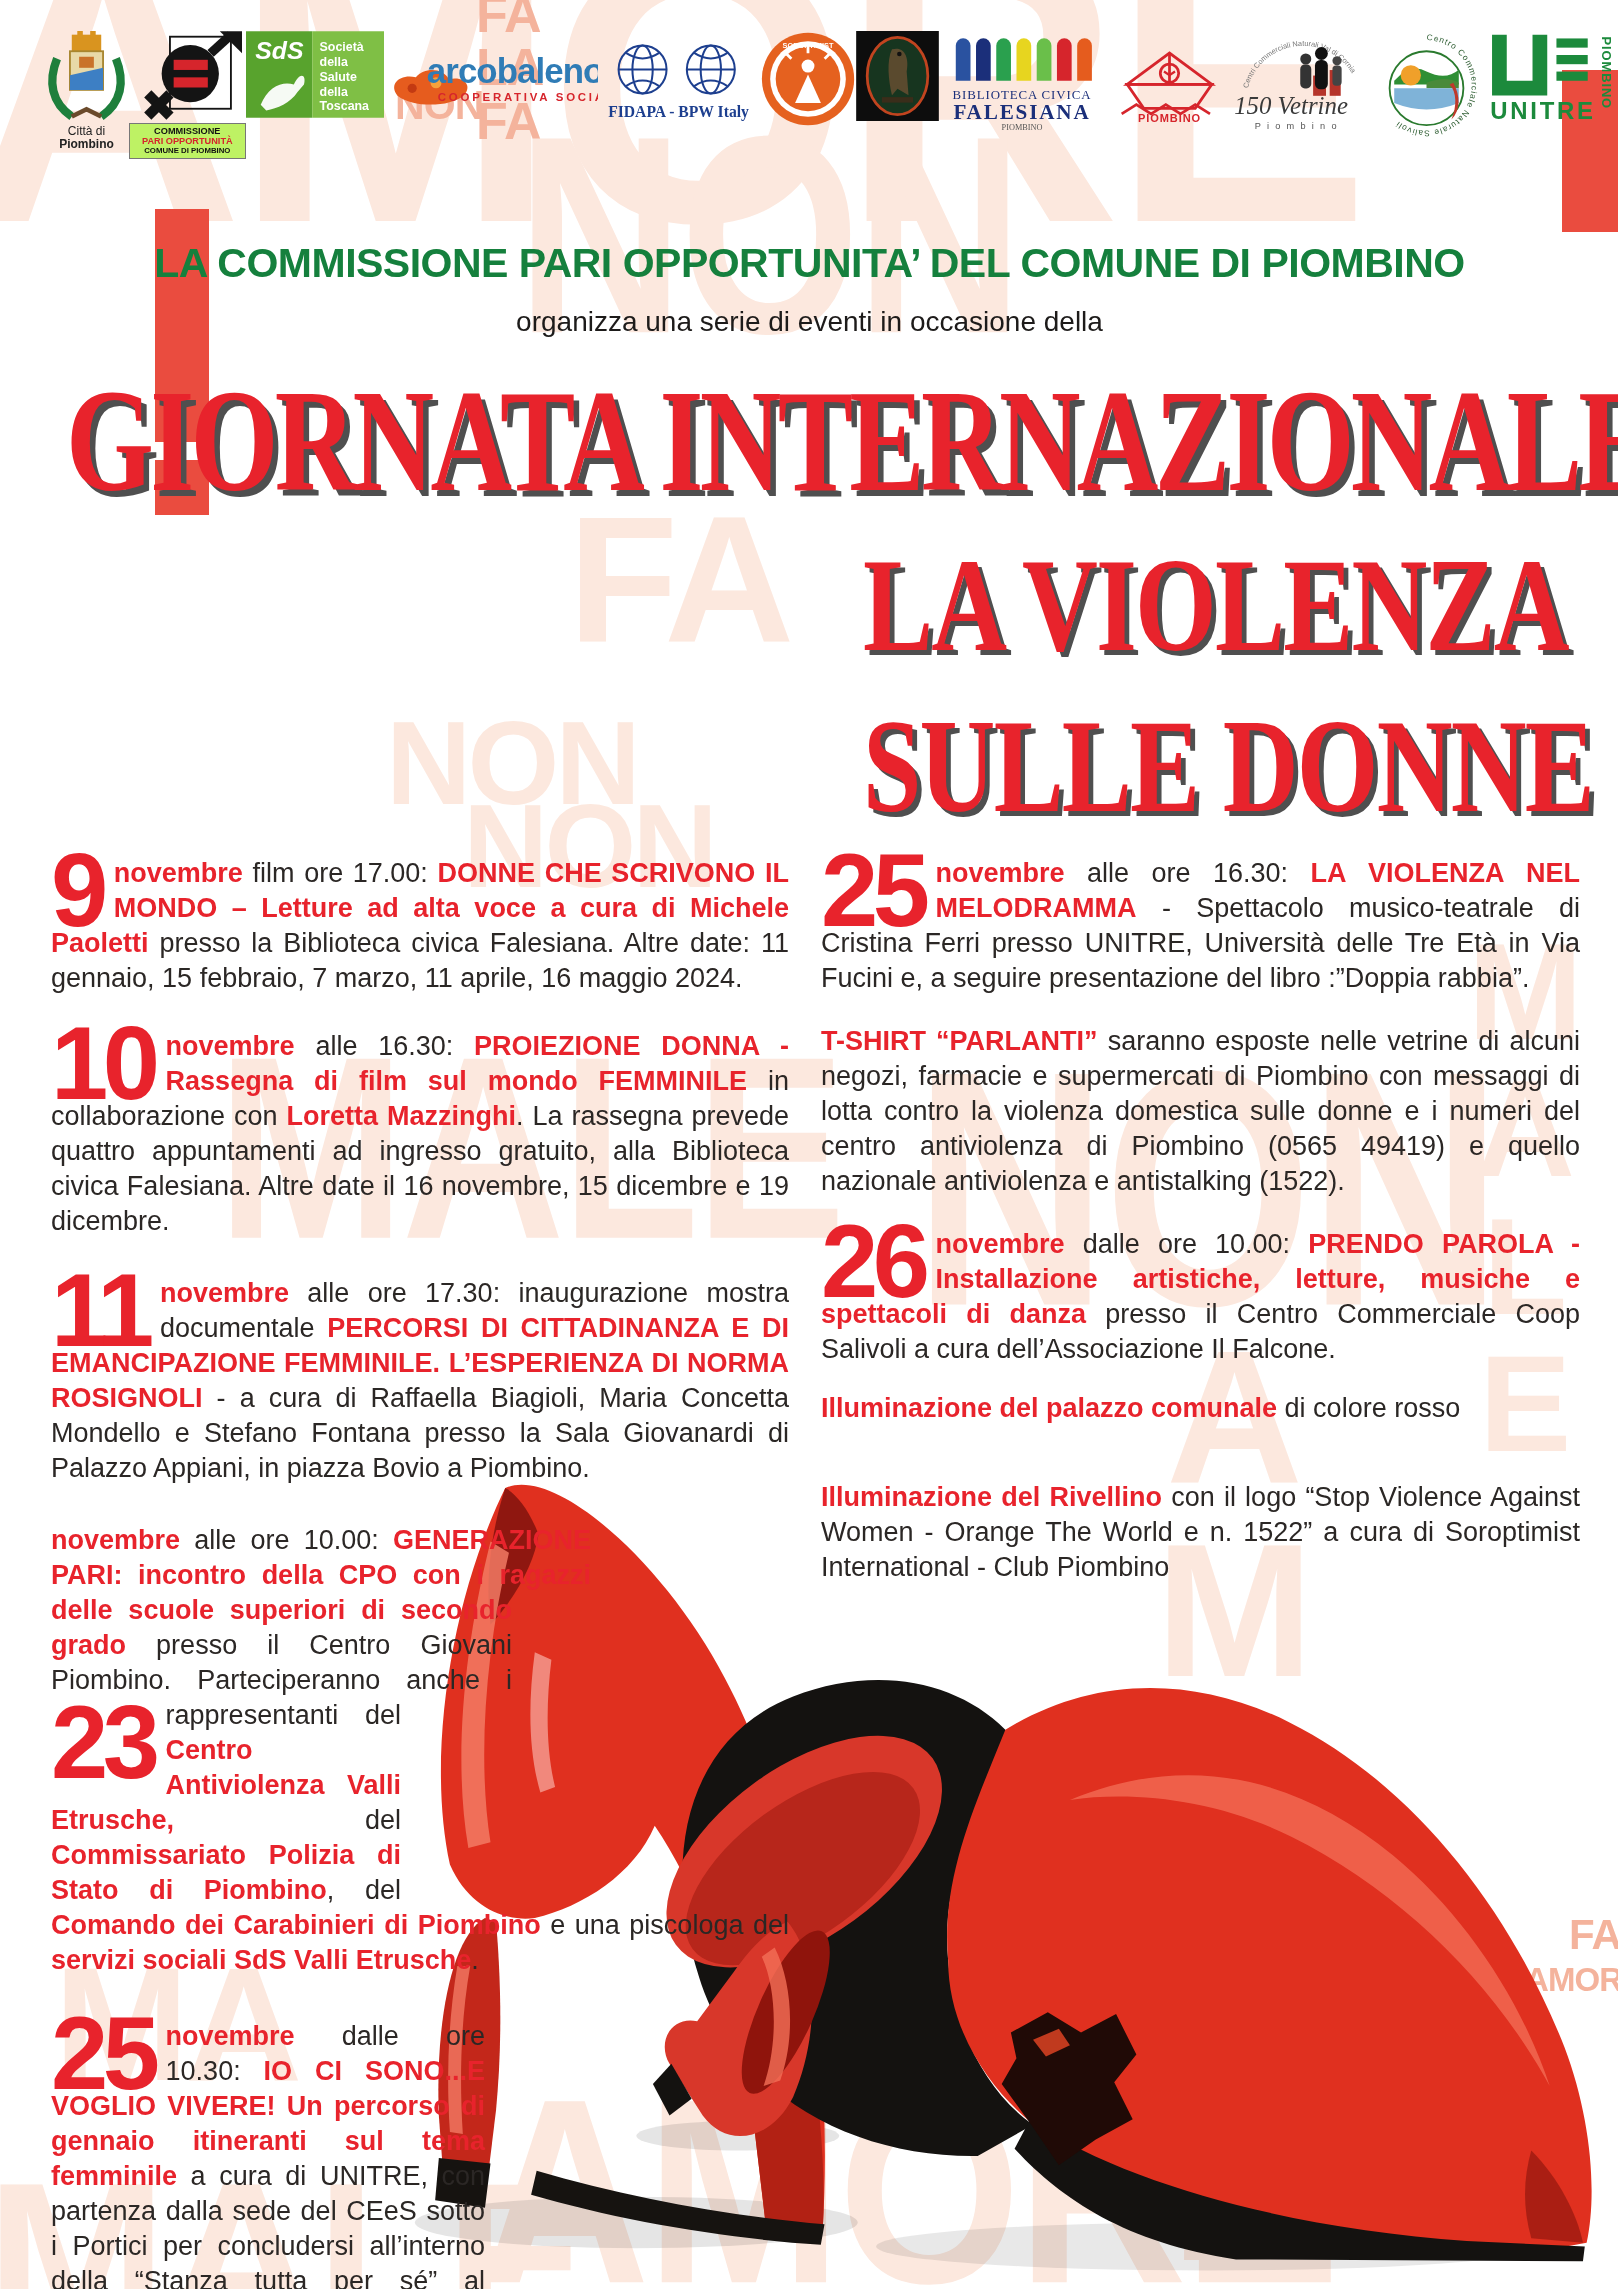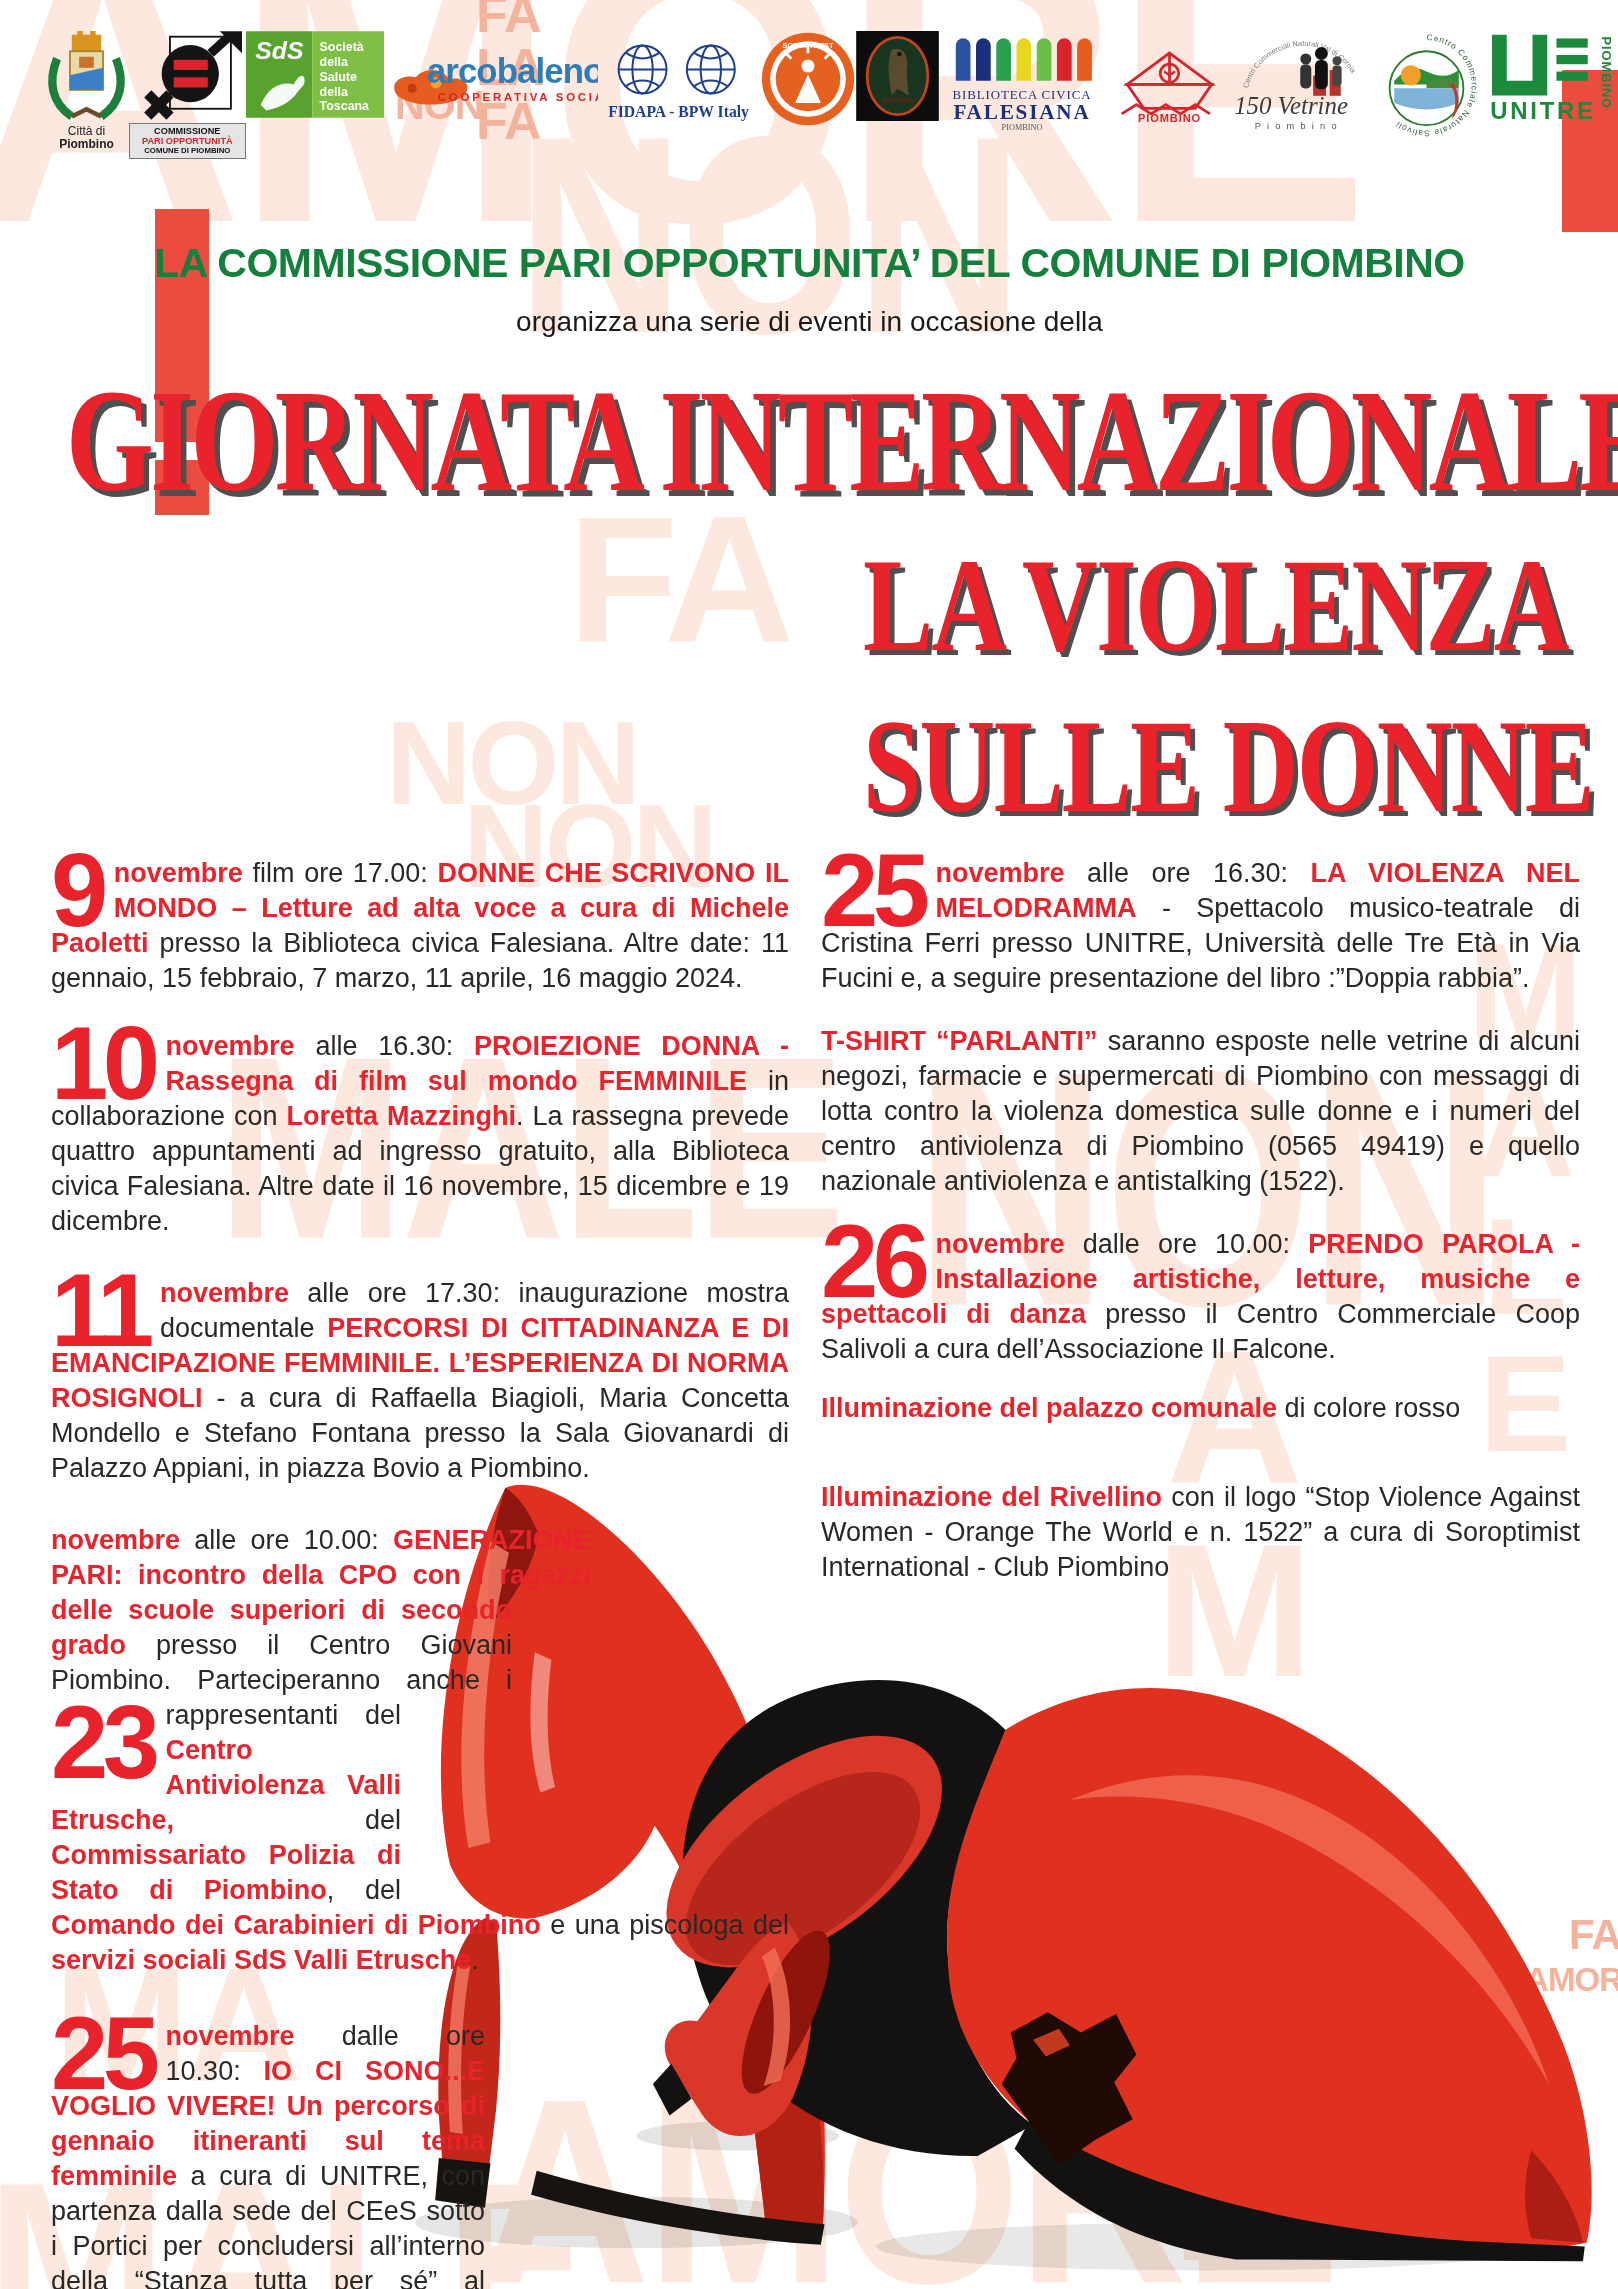--- a/index.html
+++ b/index.html
@@ -11,21 +11,21 @@
   .wm-s{color:#f4b39c;letter-spacing:-0.9px;}
   .wm-v{writing-mode:vertical-rl;text-orientation:upright;line-height:.9;letter-spacing:-16.6px;}
   .redfrag{position:absolute;z-index:0;background:#ea4c3f;}
   
   .logos{position:absolute;left:44px;top:31px;width:1532px;display:flex;
          justify-content:space-between;align-items:flex-start;z-index:3;}
   .logo{text-align:center;flex:0 0 auto;}
   .logo svg{display:block;margin:0 auto;}
   .cap{font-size:12px;line-height:1.1;color:#222;margin-top:1.8px;}
   .cap b{display:block;}
-  .cpo-box{border:0.9px solid #777;background:#e5e5e5;padding:1.8px 2.8px;margin-top:2.8px;width:109px;}
+  .cpo-box{border:0.9px solid #777;background:#bef264;padding:1.8px 2.8px;margin-top:2.8px;width:109px;}
   .cpo-box .l1{font-size:9.2px;font-weight:bold;color:#111;line-height:1.15;}
   .cpo-box .l2{font-size:9.2px;font-weight:bold;color:#d6252c;line-height:1.15;}
   .cpo-box .l3{font-size:7.8px;font-weight:bold;color:#111;line-height:1.15;}
   
   .intro-title{position:absolute;left:0;right:0;top:240px;text-align:center;z-index:3;
       font-size:41px;font-weight:bold;letter-spacing:-0.5px;color:#15803d;}
   .intro-sub{position:absolute;left:0;right:0;top:306px;text-align:center;z-index:3;
       font-size:28px;color:#1d1b1a;}
   
   .bigtitle span{display:inline-block;transform-origin:left top;white-space:nowrap;}

